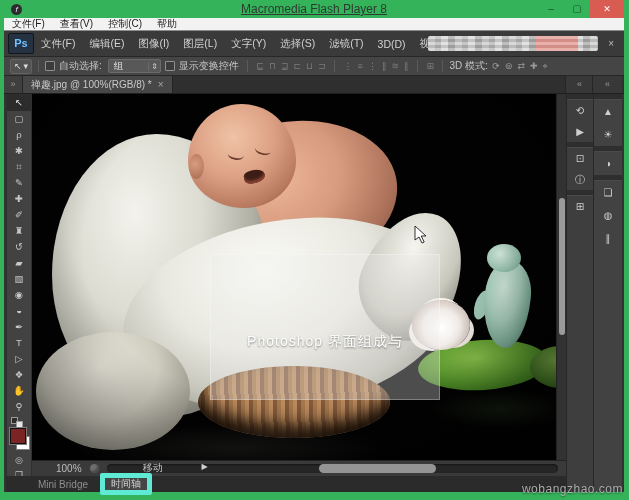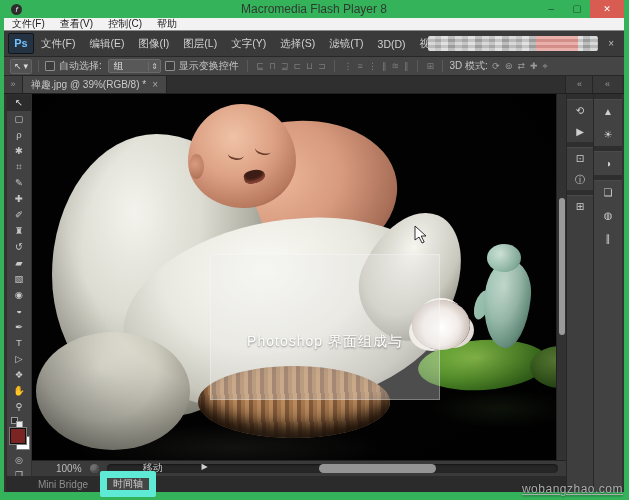--- a/index.html
+++ b/index.html
@@ -8,21 +8,21 @@
     background:#35b35b;
     font-family:"Liberation Sans","DejaVu Sans",sans-serif;
     -webkit-font-smoothing:antialiased;
   }
   .window{position:absolute;left:4px;top:0;width:620px;height:490px;background:#333;}
 
   
   .titlebar{position:relative;height:18px;background:#35b35b;display:flex;align-items:center;}
   .flash-icon{width:11px;height:11px;margin-left:7px;border-radius:50%;background:#2d2d2d;color:#e8e8e8;
     font-size:8px;line-height:11px;text-align:center;font-style:italic;}
-  .title-text{position:absolute;left:0;right:0;text-align:center;font-size:12px;color:#2e3b30;}
+  .title-text{position:absolute;left:0;right:0;text-align:center;font-size:12px;color:#2e3b30;text-decoration:underline;}
   .win-btns{position:absolute;right:0;top:0;height:18px;display:flex;align-items:stretch;}
   .win-btn{width:26px;text-align:center;font-size:10px;line-height:18px;color:#1d4d2e;}
   .win-btn.close{width:34px;background:#d85c52;color:#fff;font-size:9px;}
 
   
   .flashmenu{height:13px;background:#f2f2f2;border-bottom:1px solid #8c8c8c;display:flex;align-items:center;padding-left:8px;box-sizing:border-box;}
   .flashmenu .fm-item{font-size:10px;color:#1b1b1b;margin-right:15px;}
 
   
   .psmenu{height:25px;background:#3a3a3a;border-bottom:1px solid #272727;display:flex;align-items:center;position:relative;}
@@ -151,31 +151,31 @@
   .st-track{position:relative;flex:1;height:9px;margin:0 8px 0 8px;background:#262626;border-radius:5px;
     box-shadow:inset 0 1px 2px #141414;}
   .st-tool{position:absolute;left:8%;top:-3px;font-size:10px;color:#c4c4c4;}
   .st-play{position:absolute;left:21%;top:-2px;font-size:8px;color:#cfcfcf;}
   .st-thumb{position:absolute;left:47%;width:26%;top:0;bottom:0;background:#949494;border-radius:5px;}
 
   
   .bottomtabs{position:absolute;left:2px;top:382px;width:560px;height:16px;background:#2b2b2b;
     display:flex;align-items:center;font-size:10px;}
   .bt-plain{color:#8f8f8f;margin-left:32px;}
-  .bt-tab{color:#d0d0d0;background:#454545;border:7px solid #5eead4;border-radius:2px;
+  .bt-tab{color:#d0d0d0;background:#454545;border:5px solid #5eead4;border-radius:2px;
     padding:0px 6px;margin-left:12px;line-height:12px;}
 
   
   .watermark{position:absolute;right:6px;bottom:4px;text-align:right;z-index:60;}
   .wm-line1{display:flex;align-items:center;justify-content:flex-end;gap:5px;}
   .wm-mag{position:relative;width:15px;height:15px;}
   .wm-mag .lens{position:absolute;left:0;top:0;width:9px;height:9px;border:2px solid #eef0ef;border-radius:50%;}
   .wm-mag .stem{position:absolute;left:10px;top:10px;width:6px;height:2px;background:#eef0ef;transform:rotate(45deg);transform-origin:0 0;}
   .wm-site{color:#f2f4f2;font-size:17px;text-shadow:0 1px 2px rgba(0,0,0,.6);}
-  .wm-url{color:#a9aeac;font-size:12px;letter-spacing:.5px;margin-top:16px;text-shadow:0 1px 2px rgba(0,0,0,.5);text-decoration:underline;}
+  .wm-url{color:#a9aeac;font-size:12px;letter-spacing:.5px;margin-top:16px;text-shadow:0 1px 2px rgba(0,0,0,.5);}
 </style>
 </head>
 <body>
 
 <div class="window">
 
   <div class="titlebar">
     <div class="flash-icon">f</div>
     <div class="title-text">Macromedia Flash Player 8</div>
     <div class="win-btns">
@@ -246,21 +246,21 @@
     <span class="mid-ic">⟳</span>
     <span class="mid-ic">⊚</span>
     <span class="mid-ic">⇄</span>
     <span class="mid-ic">✚</span>
     <span class="mid-ic">⌖</span>
   </div>
 
   <div class="tabrow">
     <div class="tab-collapse">»</div>
     <div class="doctab">
-      <span>禅趣.jpg @ 39%(RGB/8) *</span>
+      <span>禅趣.jpg @ 100%(RGB/8) *</span>
       <span class="tab-close">×</span>
     </div>
     <div class="dock-head" style="right:31px;width:27px;">«</div>
     <div class="dock-head" style="right:2px;width:29px;">«</div>
   </div>
 
   <div class="content">
 
     <div class="toolbar">
       <div class="tool sel">↖</div>

